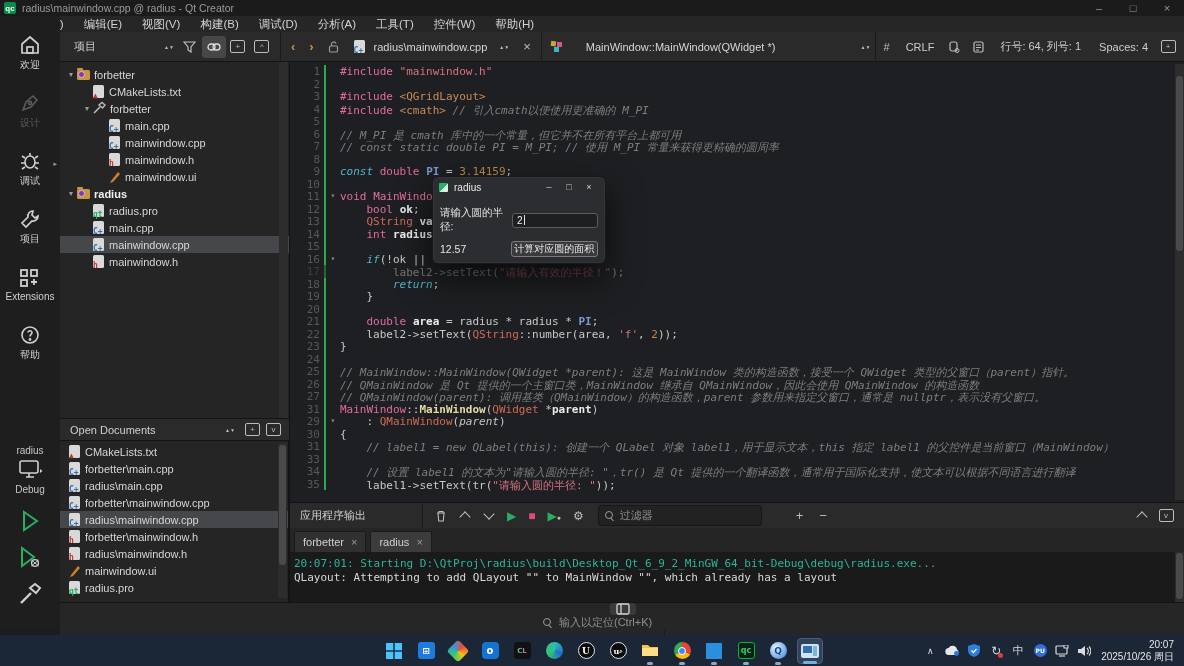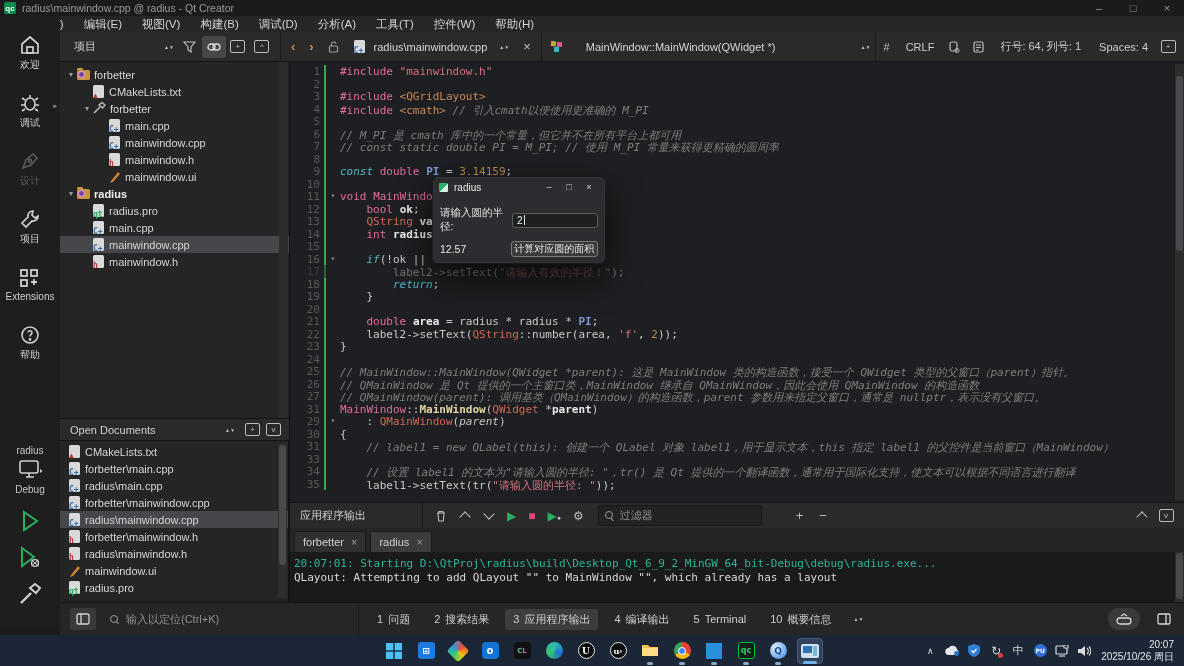--- a/index.html
+++ b/index.html
@@ -63,21 +63,21 @@
   .dimline{opacity:.5;}
   
   #outhead{left:290px;top:502px;width:894px;height:26px;background:#2a2a2b;border-top:1px solid #141414;display:flex;align-items:center;box-sizing:border-box;}
   #outtabs{left:290px;top:528px;width:894px;height:24px;background:#252526;display:flex;align-items:flex-end;padding-left:4px;box-sizing:border-box;}
   .otab{height:20px;display:flex;align-items:center;padding:0 8px;margin-right:4px;background:#303031;border:1px solid #1a1a1a;border-bottom:none;color:#d0d0d0;border-radius:2px 2px 0 0;}
   .otab.act{background:#3c3c3d;}
   .otab .x{margin-left:7px;color:#9a9a9a;}
   #outbody{left:290px;top:552px;width:894px;height:50px;background:#1a1a1a;font:11px "DejaVu Sans Mono",monospace;padding:5px 0 0 4px;box-sizing:border-box;}
   .oline{line-height:14px;white-space:pre;}
   
-  #locator{left:60px;top:602px;width:1124px;height:33px;background:#262626;border-top:1px solid #141414;display:flex;align-items:center;box-sizing:border-box;}
+  #locator{left:60px;top:602px;width:1124px;height:33px;background:#262626;border-top:1px solid #141414;display:flex;align-items:center;box-sizing:border-box;flex-direction:column;}
   #loc-toggle{width:26px;height:22px;background:#3a3a3b;border-radius:3px;margin:0 8px 0 10px;display:flex;align-items:center;justify-content:center;}
   #loc-search{width:170px;height:20px;display:flex;align-items:center;color:#8f8f8f;}
   .pbtn{padding:3px 8px;margin:0 4px;color:#cdcdcd;border-radius:3px;display:flex;align-items:center;white-space:nowrap;}
   .pbtn.act{background:#3d3d3e;}
   .pbtn b{font-weight:normal;margin-right:5px;color:#cdcdcd;}
   
   #dialog{left:432px;top:176px;width:172px;height:86px;background:#2c2d30;border:1px solid #17181a;border-radius:6px;
     box-shadow:0 14px 34px rgba(0,0,0,.65), 0 0 0 1px rgba(255,255,255,.04) inset;z-index:50;}
   #dlg-title{height:20px;display:flex;align-items:center;padding:0 6px;}
   #dlg-ic{width:9px;height:9px;background:linear-gradient(135deg,#29b06c 50%,#d8f3e2 50%);border-radius:1px;margin-right:6px;}
@@ -200,34 +200,34 @@
   </div>
 
   <div id="modebar" class="abs" style="padding-top: 8px;">
       <div class="mode">
         <svg width="22" height="20" viewBox="0 0 22 20" fill="none" stroke-width="1.7">
           <path d="M3 9l8-7 8 7v9H3z"></path>
           <rect x="8" y="12" width="6" height="6"></rect>
         </svg>
         <span class="lbl">欢迎</span>
       </div>
+      <div class="mode dis">
+        <svg width="20" height="20" viewBox="0 0 20 20" fill="none" stroke-width="1.6">
+          <path d="M3 17l3-8 7-6 4 4-6 7z"></path>
+          <circle cx="10" cy="10" r="1.6"></circle>
+        </svg>
+        <span class="lbl">设计</span>
+      </div>
       <div class="mode">
         <svg width="22" height="20" viewBox="0 0 22 20" fill="none" stroke-width="1.6">
           <ellipse cx="11" cy="11" rx="5" ry="6"></ellipse>
           <path d="M11 5V2M6 7L3 5M16 7l3-2M6 12H2M16 12h4M6 16l-3 2M16 16l3 2"></path>
         </svg>
         <span class="lbl">调试</span>
         <span style="position:absolute;right:3px;top:20px;font-size:7px;color:#9a9a9a;">▸</span>
-      </div>
-      <div class="mode dis">
-        <svg width="20" height="20" viewBox="0 0 20 20" fill="none" stroke-width="1.6">
-          <path d="M3 17l3-8 7-6 4 4-6 7z"></path>
-          <circle cx="10" cy="10" r="1.6"></circle>
-        </svg>
-        <span class="lbl">设计</span>
       </div>
       <div class="mode">
         <svg width="20" height="20" viewBox="0 0 20 20" fill="none" stroke-width="1.7">
           <path d="M13 2a5 5 0 0 0-5 6L2 14l4 4 6-6a5 5 0 0 0 6-5l-3 2-3-3z"></path>
         </svg>
         <span class="lbl">项目</span>
       </div>
       <div class="mode">
         <svg width="22" height="20" viewBox="0 0 22 20" fill="none" stroke-width="1.8">
           <rect x="2" y="2" width="6" height="6"></rect>

